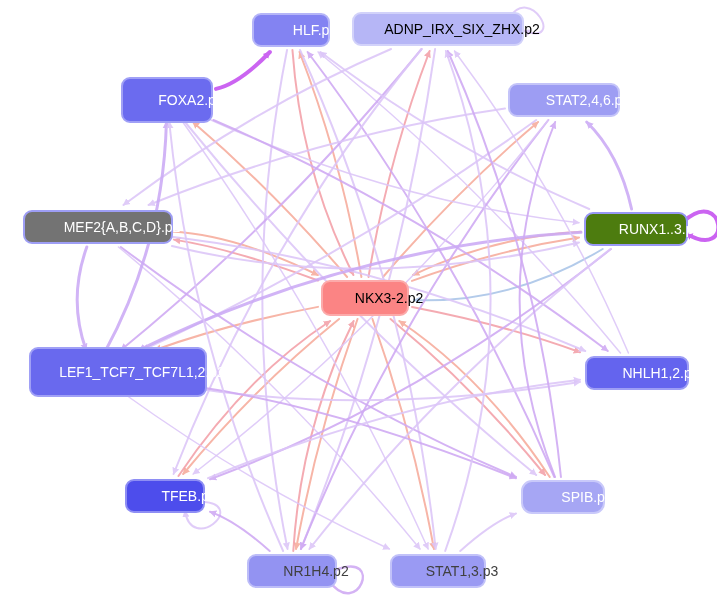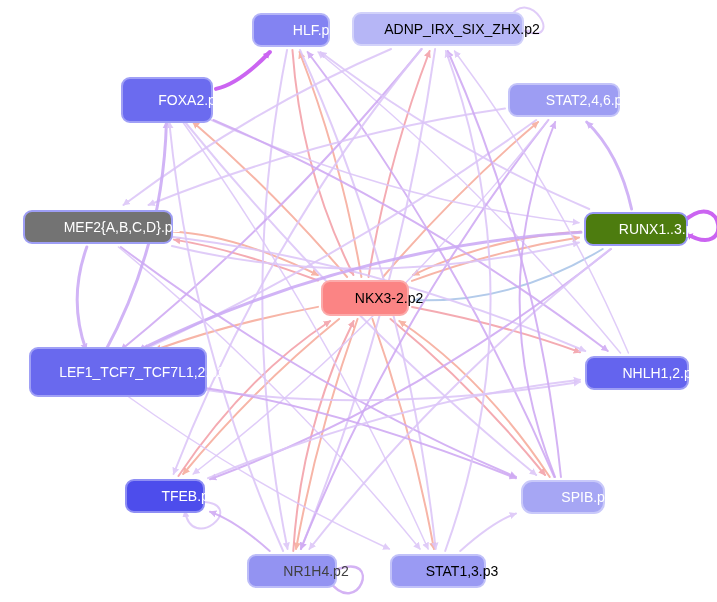--- a/index.html
+++ b/index.html
@@ -148,17 +148,17 @@
   </div>
       <div class="node" style="left: 165px; top: 496px; width: 80px; height: 34px; background: rgb(77, 77, 236); border-color: rgb(142, 142, 244); color: rgb(255, 255, 255);">
     <span class="node-label">TFEB.p2</span>
   </div>
       <div class="node" style="left: 563px; top: 497px; width: 84px; height: 34px; background: rgb(166, 166, 244); border-color: rgb(201, 201, 250); color: rgb(255, 255, 255); border-radius: 11px;">
     <span class="node-label">SPIB.p2</span>
   </div>
       <div class="node" style="left: 292px; top: 571px; width: 90px; height: 34px; background: rgb(147, 147, 242); border-color: rgb(189, 189, 248); color: #404040;">
     <span class="node-label">NR1H4.p2</span>
   </div>
-      <div class="node" style="left: 438px; top: 571px; width: 96px; height: 34px; background: rgb(154, 154, 243); border-color: rgb(194, 194, 249); color: #000000;">
+      <div class="node" style="left: 438px; top: 571px; width: 96px; height: 34px; background: rgb(154, 154, 243); border-color: rgb(194, 194, 249); color: #404040;">
     <span class="node-label">STAT1,3.p3</span>
   </div>
     </div>
 </div>
 
 </body></html>

